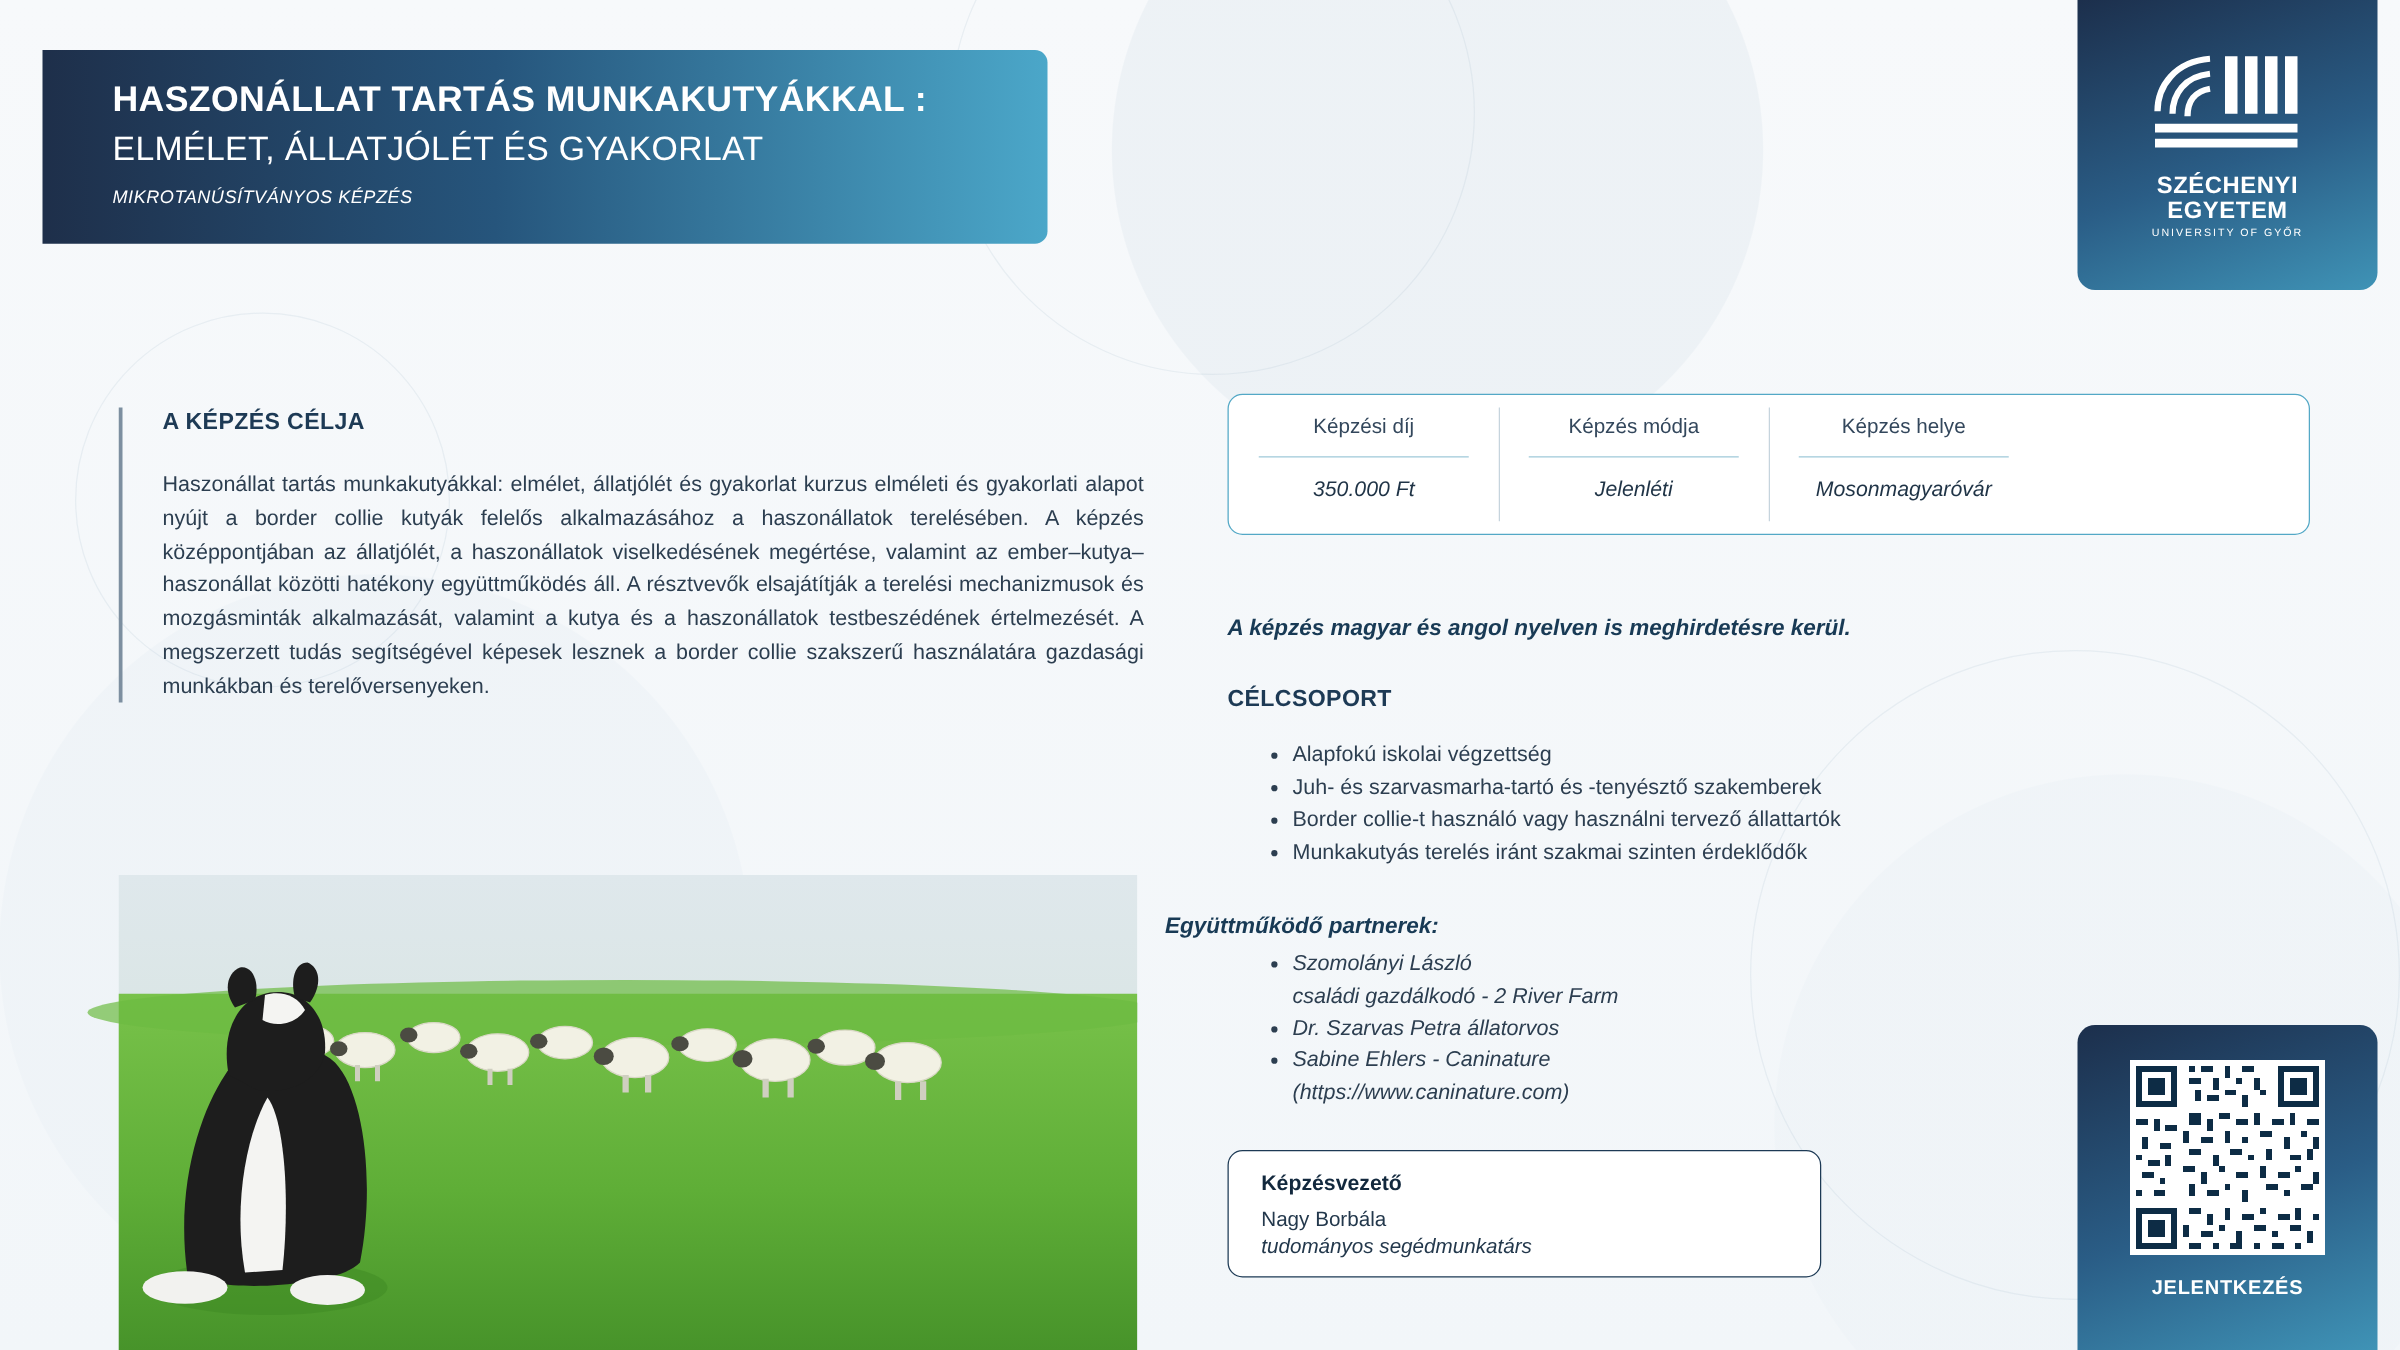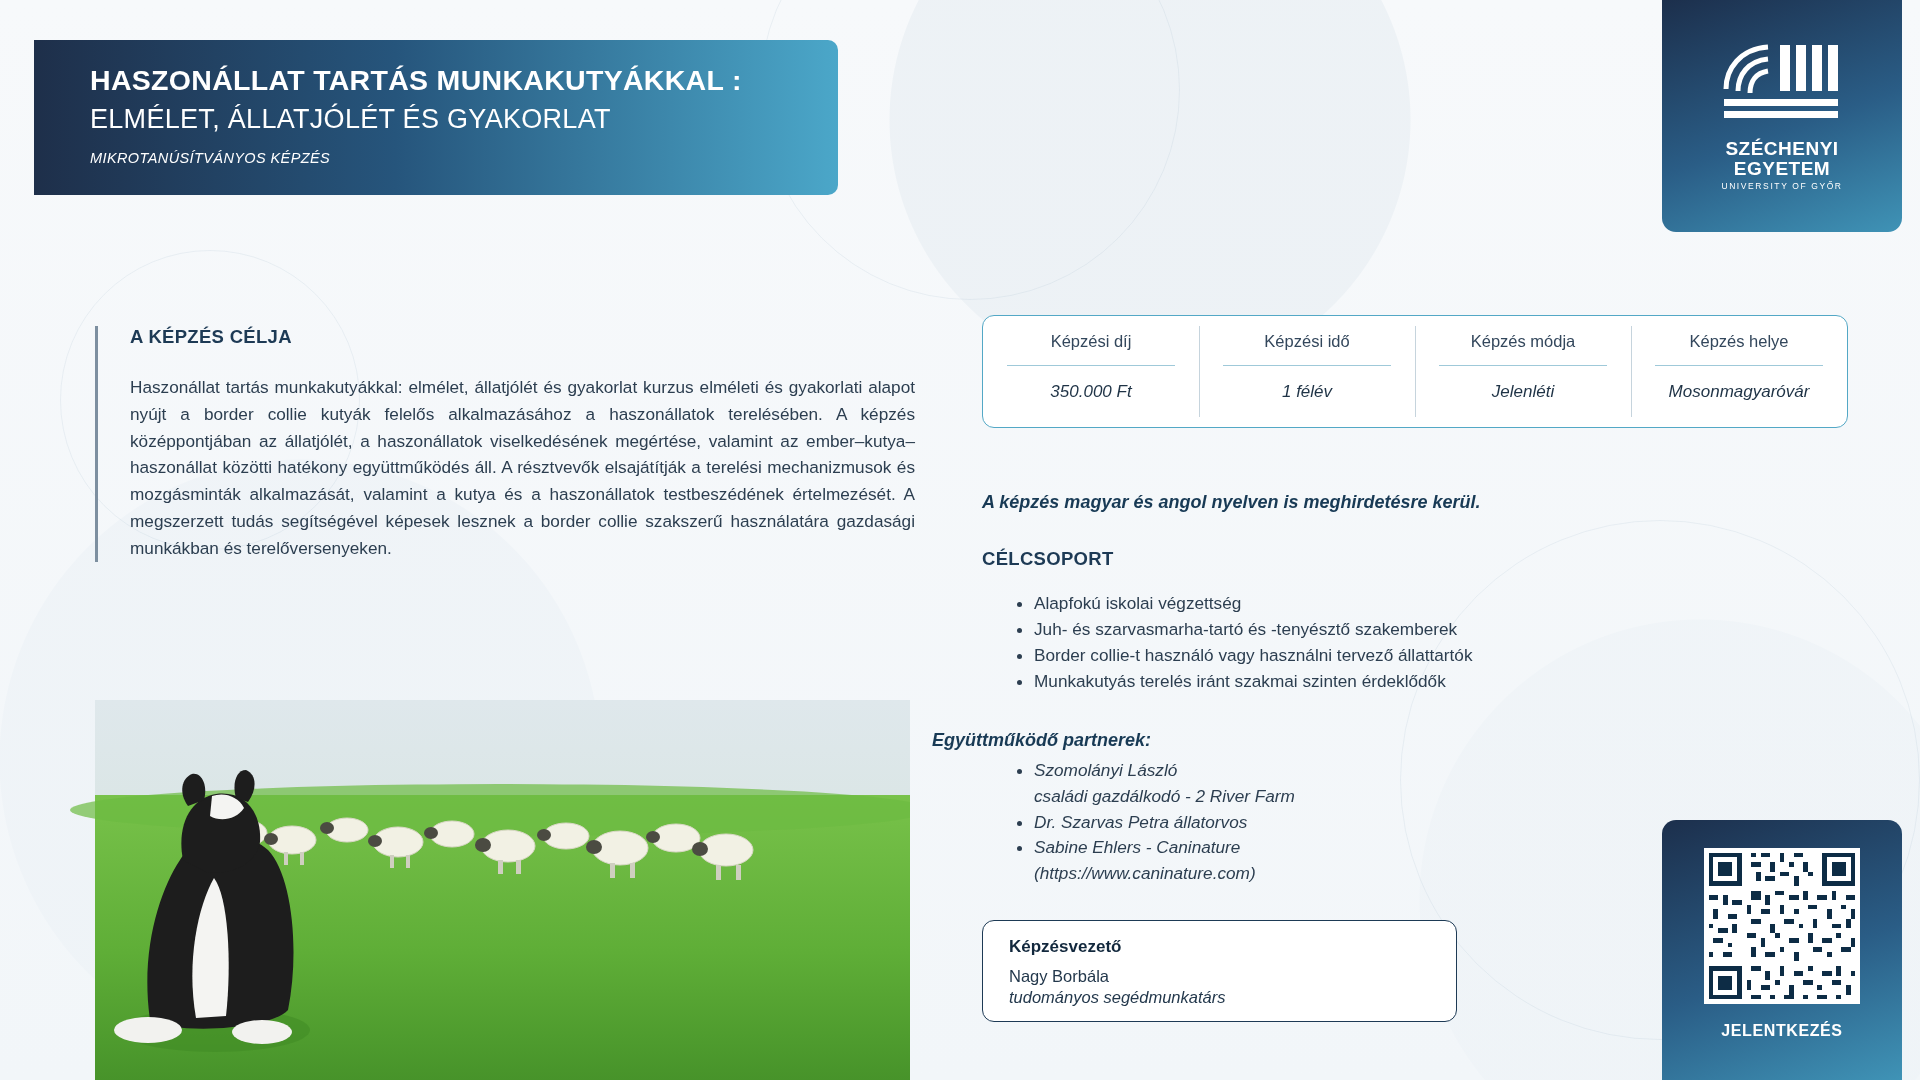--- a/index.html
+++ b/index.html
@@ -265,25 +265,20 @@
         <ellipse cx="262" cy="332" rx="30" ry="12" fill="#f2f2ef"></ellipse>
       </g>
     </svg>
   </div>
 
   <div class="info-card">
     <div class="info-cell">
       <div class="info-head">Képzési díj</div>
       <div class="info-rule"></div>
       <div class="info-val">350.000 Ft</div>
-    </div>
-    <div class="info-cell">
-      <div class="info-head">Képzési idő</div>
-      <div class="info-rule"></div>
-      <div class="info-val">1 félév</div>
     </div>
     <div class="info-cell">
       <div class="info-head">Képzés módja</div>
       <div class="info-rule"></div>
       <div class="info-val">Jelenléti</div>
     </div>
     <div class="info-cell">
       <div class="info-head">Képzés helye</div>
       <div class="info-rule"></div>
       <div class="info-val">Mosonmagyaróvár</div>

